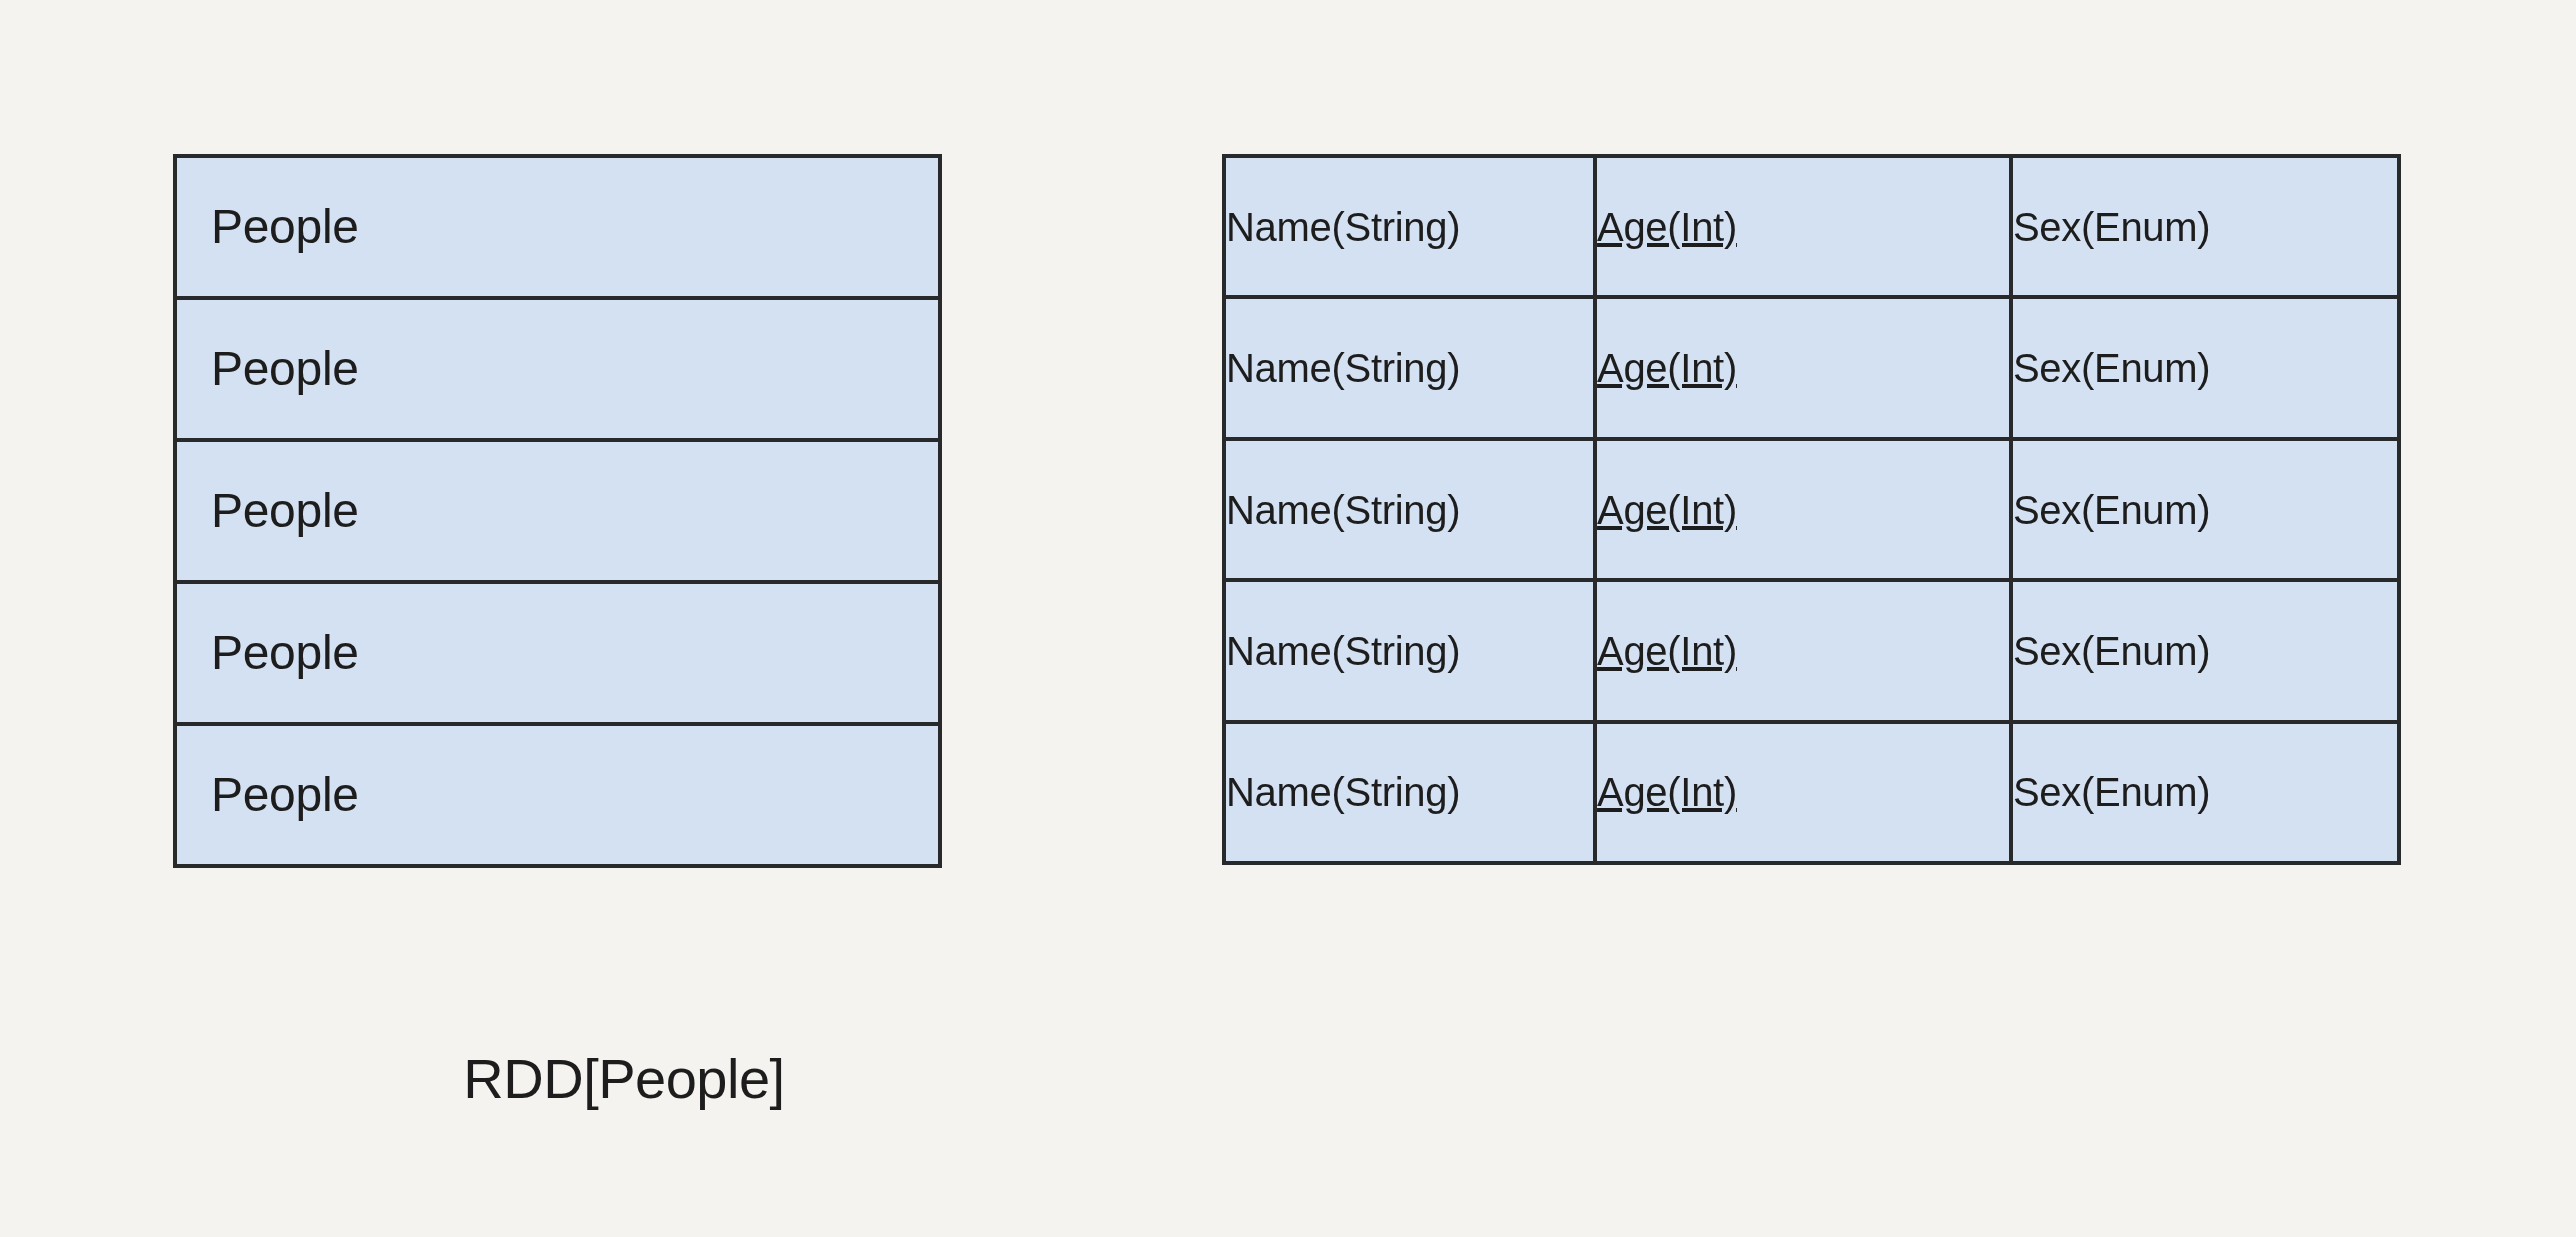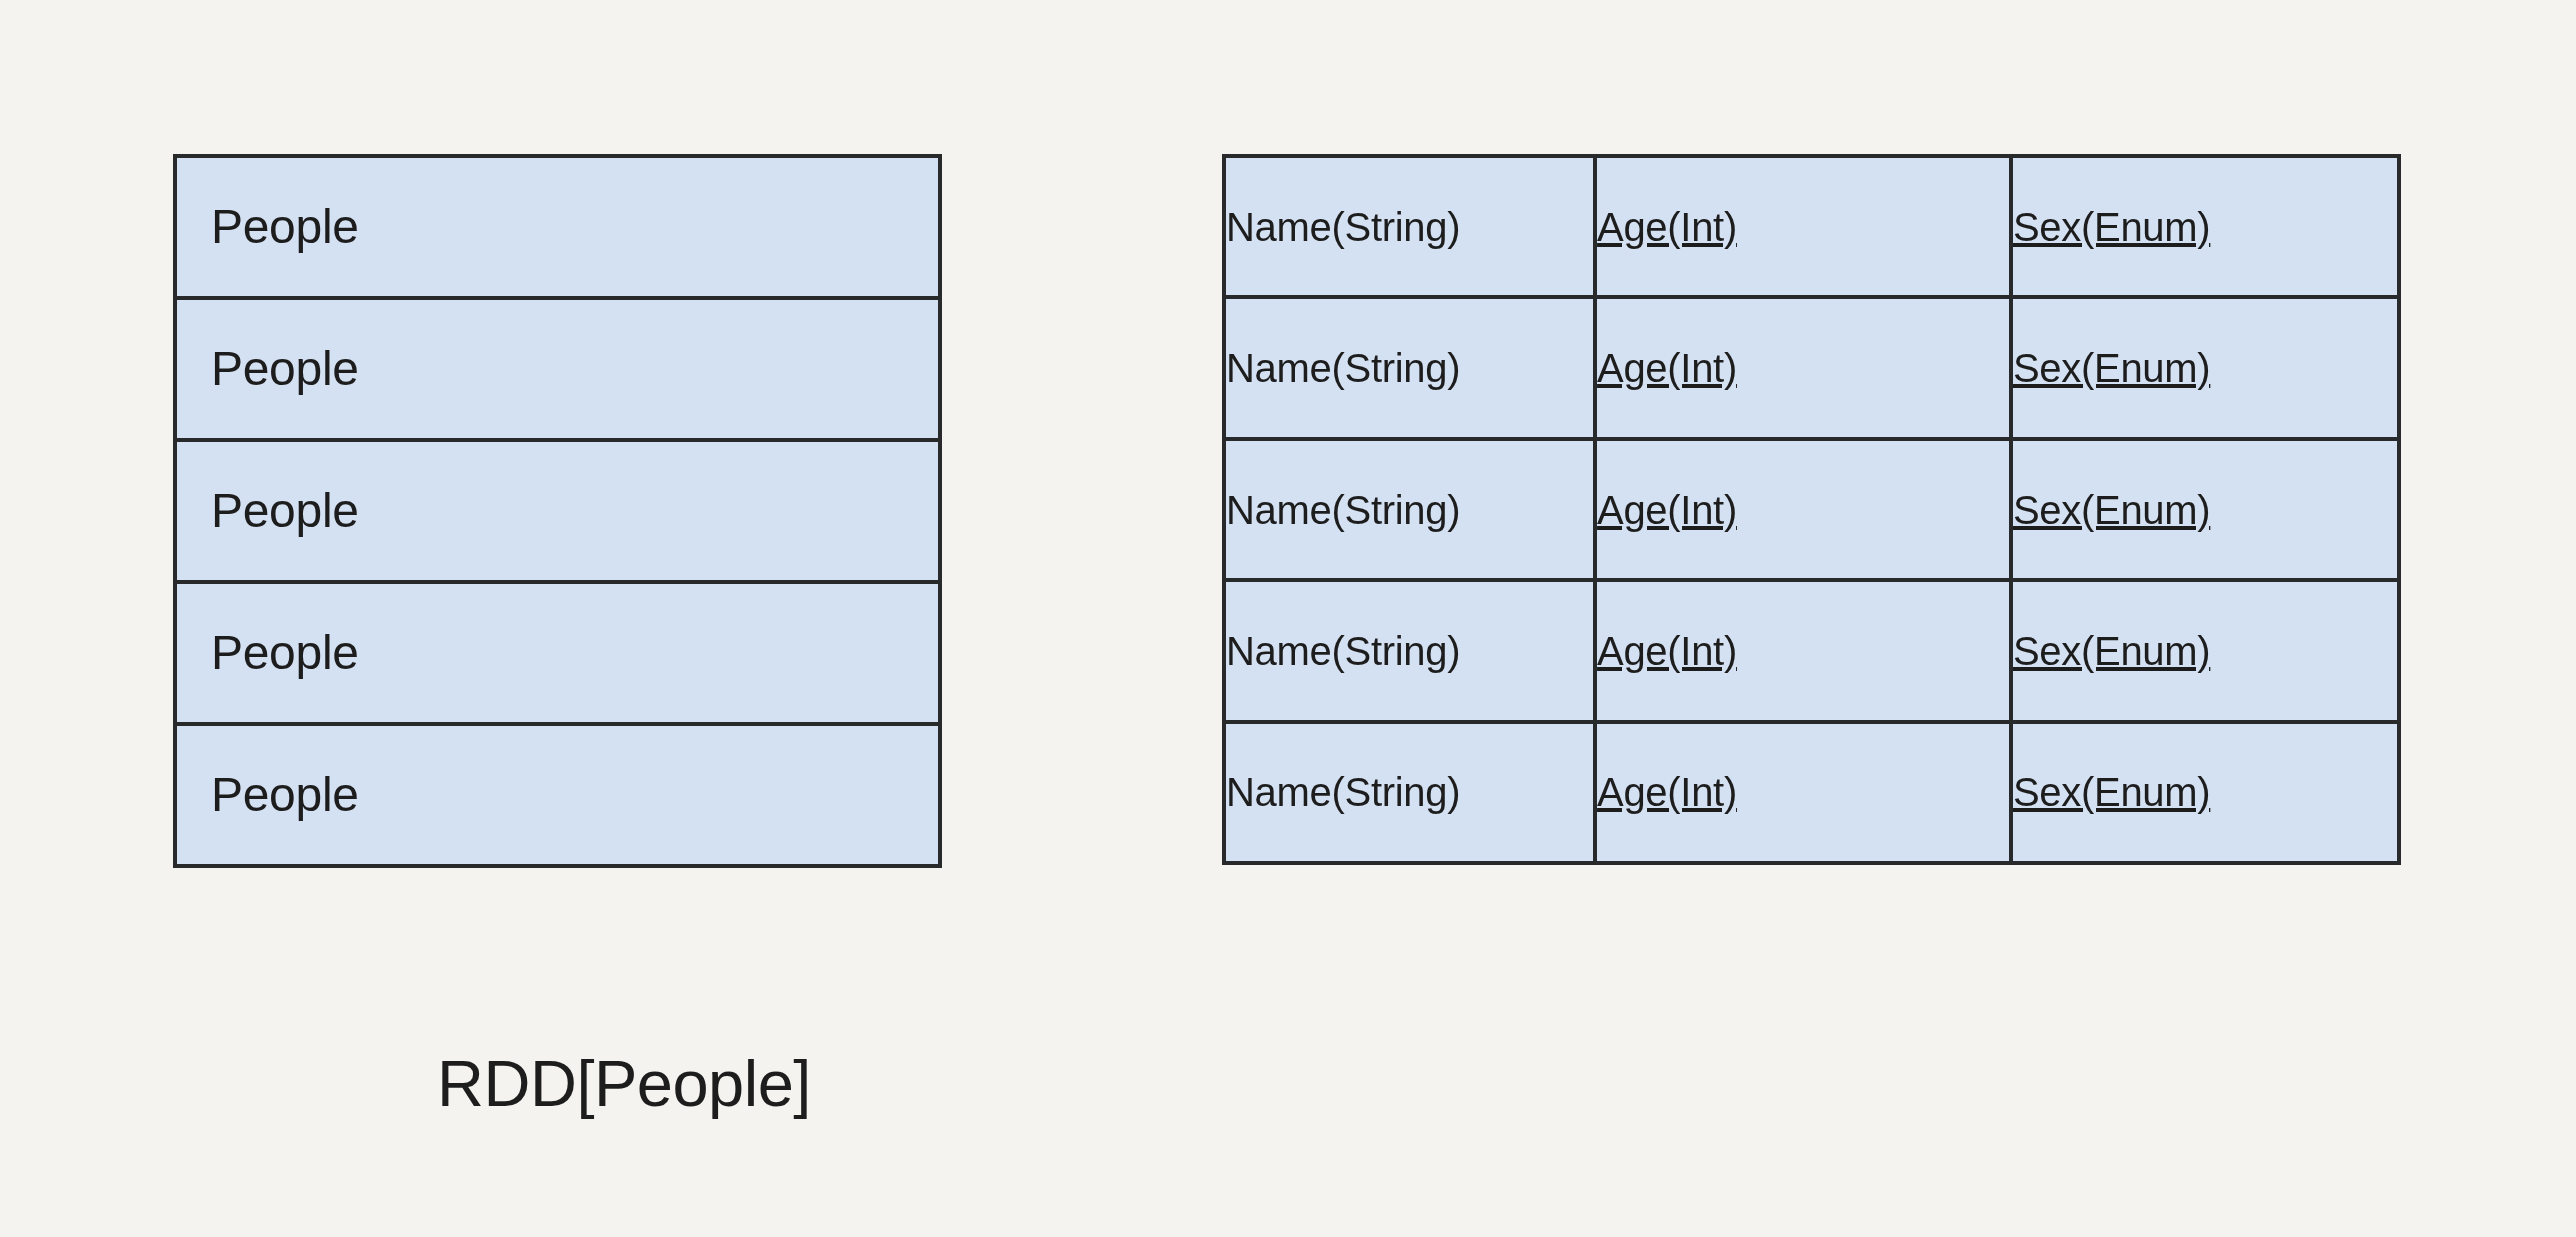--- a/index.html
+++ b/index.html
@@ -81,26 +81,26 @@
     height: 711px;
   }
   #dataset-table .table-cell {
     font-size: 40px;
     line-height: 1.0;
     color: #1d1d1d;
     letter-spacing: -0.3px;
   }
   #dataset-table .col-0 { width: 372px; }
   #dataset-table .col-1 { width: 417px; text-decoration: underline; }
-  #dataset-table .col-2 { width: 385px; text-decoration: underline; }
+  #dataset-table .col-2 { width: 385px; }
 
   
   .caption {
     position: absolute;
-    font-size: 65px;
+    font-size: 56px;
     line-height: 1.0;
     color: #1d1d1d;
     letter-spacing: -0.5px;
     white-space: nowrap;
     text-align: center;
   }
   #rdd-caption {
     left: 299px;
     top: 1051px;
     width: 650px;

